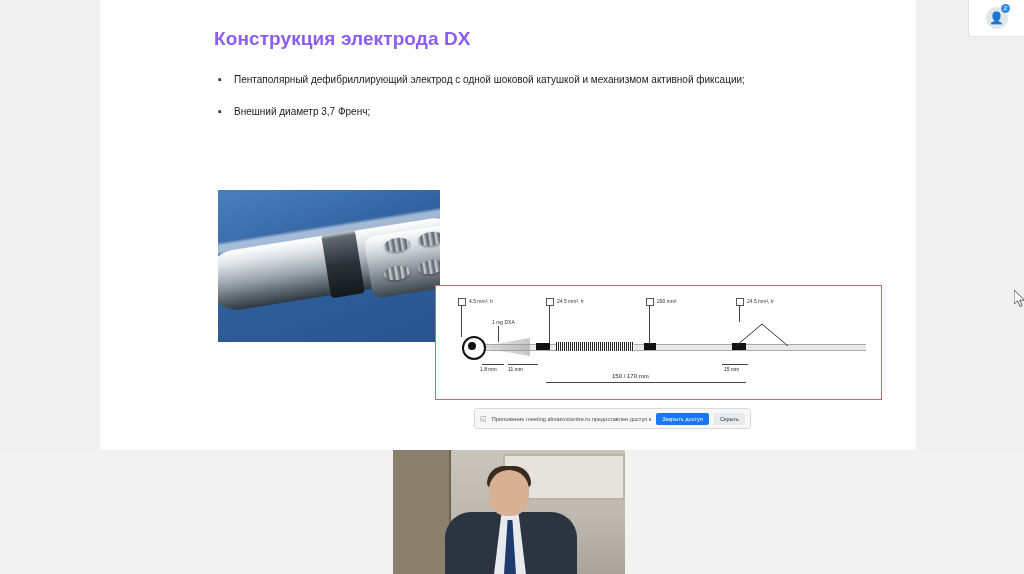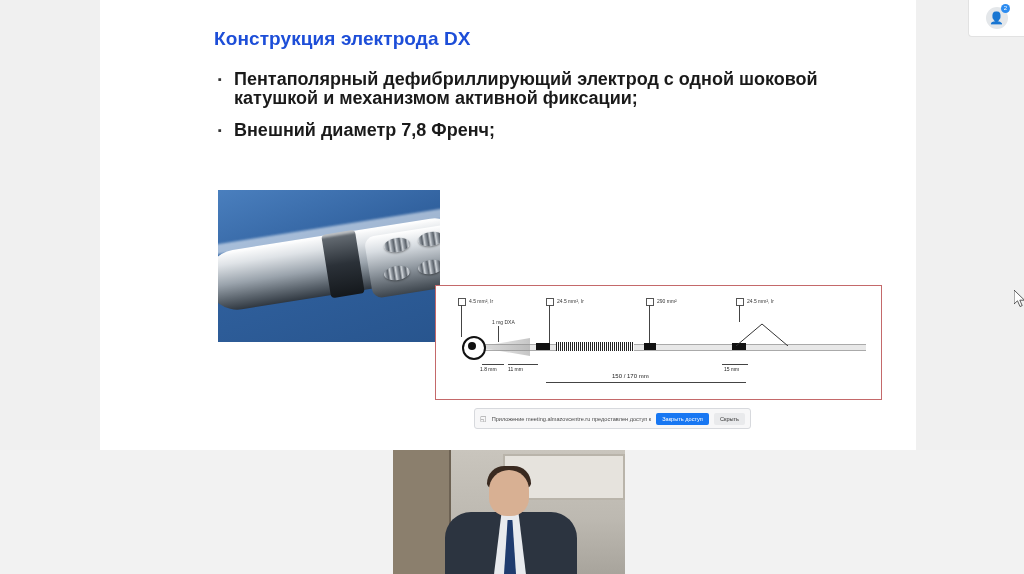--- a/index.html
+++ b/index.html
@@ -43,36 +43,35 @@
     position: absolute;
     left: 100px; top: 0;
     width: 816px; height: 450px;
     background: #ffffff;
   }
   .slide-title {
     position: absolute;
     left: 114px; top: 28px;
     font-size: 19px;
     font-weight: bold;
-    color: #1d4ed8;
+    color: #8b5cf6;
     letter-spacing: 0.1px;
   }
   .bullets {
     position: absolute;
     left: 118px; top: 70px;
     width: 600px;
   }
   .bullet {
     position: relative;
     padding-left: 16px;
     margin-bottom: 13px;
-    font-size: 18px;
+    font-size: 10px;
     line-height: 19px;
     color: #1a1a1a;
-    font-weight: bold;
   }
   .bullet::before {
     content: "▪";
     position: absolute;
     left: 0; top: 0;
     font-size: 11px;
     color: #333;
     line-height: 19px;
   }
   
@@ -373,21 +372,21 @@
   <div class="gutter-left"></div>
   <div class="gutter-right"></div>
   <div class="bottom-band"></div>
 
   <div class="slide">
 
     <div class="slide-title">Конструкция электрода DX</div>
 
     <div class="bullets">
       <div class="bullet">Пентаполярный дефибриллирующий электрод с одной шоковой катушкой и механизмом активной фиксации;</div>
-      <div class="bullet">Внешний диаметр 7,8 Френч;</div>
+      <div class="bullet">Внешний диаметр 3,7 Френч;</div>
     </div>
 
     <div class="photo">
       <div class="lead-body"></div>
       <div class="lead-band"></div>
       <div class="lead-tip"></div>
       <div class="photo-glare"></div>
       <div class="coil c1"></div>
       <div class="coil c2"></div>
       <div class="coil c3"></div>

